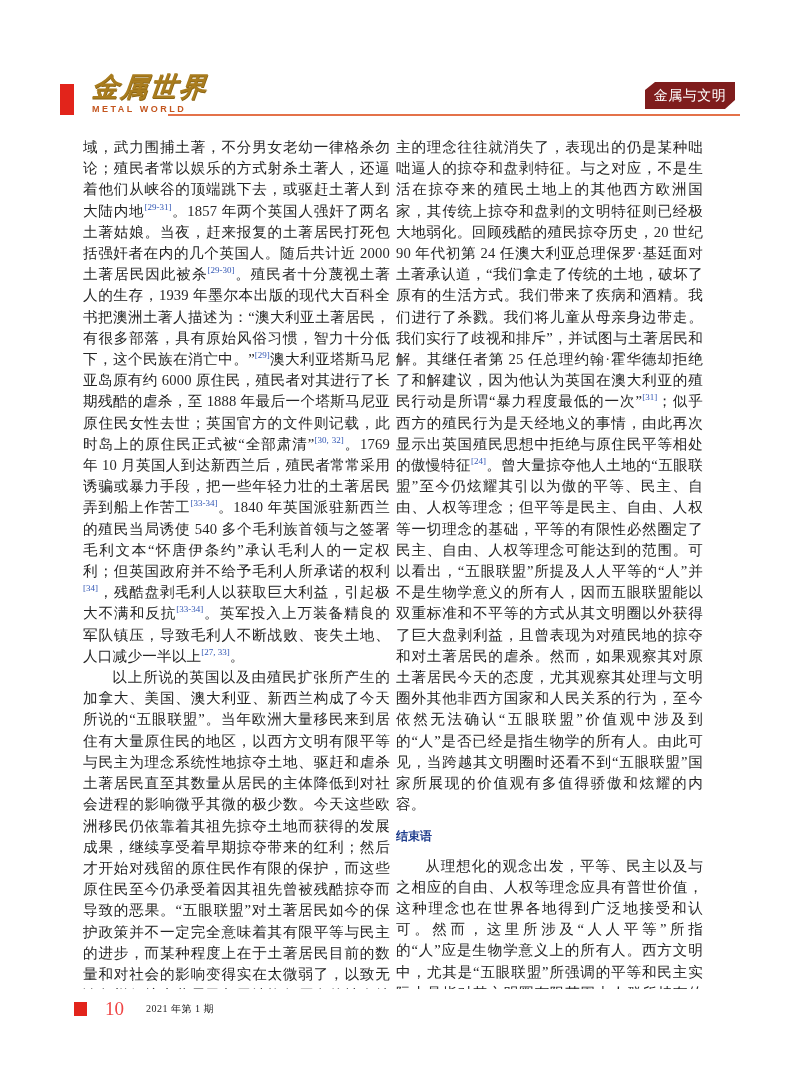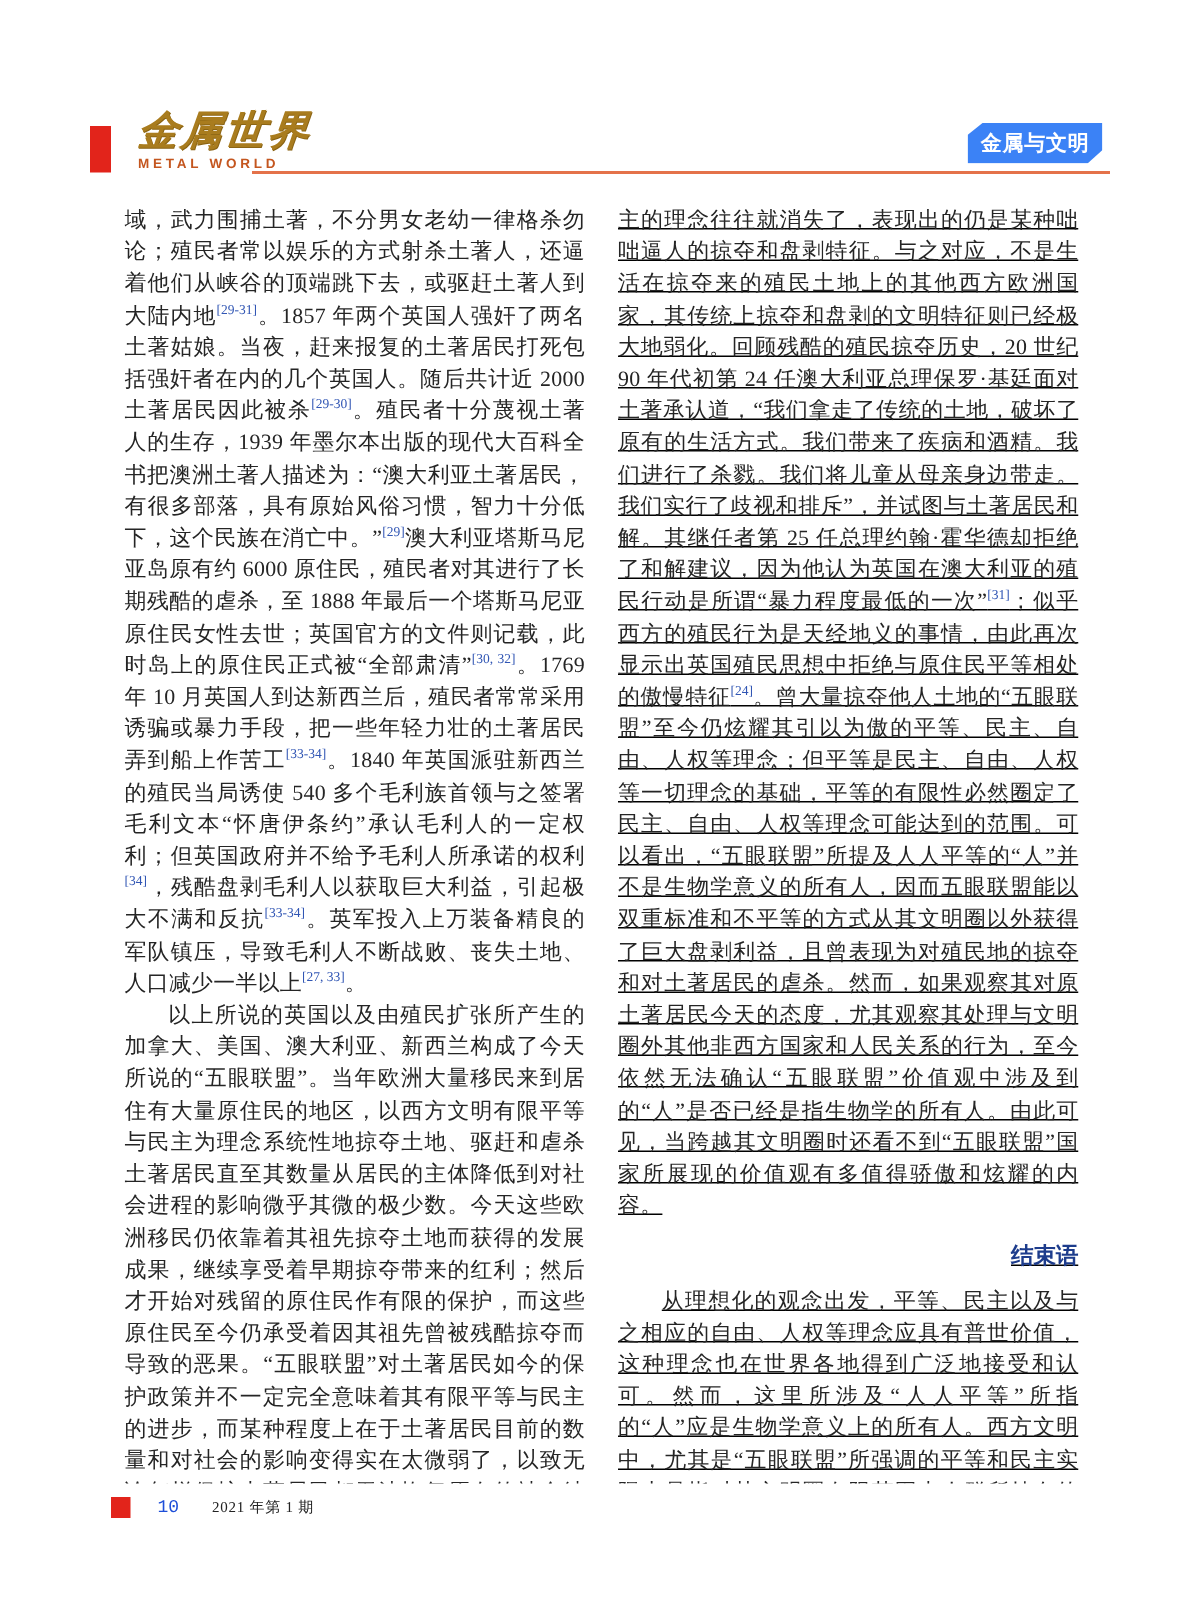--- a/index.html
+++ b/index.html
@@ -45,86 +45,86 @@
   .header-rule {
     position: absolute;
     left: 168px; top: 114px;
     width: 572px; height: 2px;
     background: #e4724a;
   }
   .section-badge {
     position: absolute;
     left: 645px; top: 82px;
     width: 90px; height: 27px;
-    background: #3b82f6;
+    background: #7f1d1d;
     color: #ffffff;
     font-family: "Liberation Sans", "DejaVu Sans", sans-serif;
     font-size: 14px;
-    font-weight: bold;
+    font-weight: normal;
     display: flex;
     align-items: center;
     justify-content: center;
     clip-path: polygon(10px 0, 100% 0, 100% calc(100% - 9px), calc(100% - 10px) 100%, 0 100%, 0 8px);
     letter-spacing: 0.5px;
   }
 
   
   .column {
     position: absolute;
     top: 137px;
     width: 307px;
     height: 852px;
     overflow: hidden;
   }
   .column-left  { left: 83px; }
-  .column-right { left: 412px; text-decoration: underline; }
+  .column-right { left: 396px; }
 
   .para {
     margin: 0;
     text-align: justify;
     font-size: 14.6px;
     line-height: 21.2px;
     color: #252525;
     letter-spacing: 0.2px;
   }
   .para.indent { text-indent: 2em; }
 
   sup.ref {
     color: #3156b4;
     font-size: 9px;
     line-height: 0;
     vertical-align: super;
     letter-spacing: 0;
   }
 
   .section-heading {
-    text-align: right;
+    text-align: left;
     color: #1d3c8c;
     font-weight: bold;
-    font-size: 15px;
+    font-size: 12px;
     font-family: "Liberation Sans", "DejaVu Sans", sans-serif;
     margin: 12px 0 11px 0;
   }
 
   
   .footer {
     position: absolute;
     left: 74px; top: 998px;
     display: flex;
     align-items: center;
     gap: 0;
   }
   .footer-square {
     width: 13px; height: 14px;
     background: #e2241b;
   }
   .footer-pagenum {
-    font-family: Liberation Mono, monospace;
-    font-size: 12px;
-    color: #1d4ed8;
+    font-family: Liberation Serif, serif;
+    font-size: 19px;
+    color: #ef4444;
     margin-left: 18px;
   }
   .footer-issue {
     font-size: 10px;
     color: #222222;
     margin-left: 22px;
     letter-spacing: 0.5px;
   }
 </style>
 </head>

